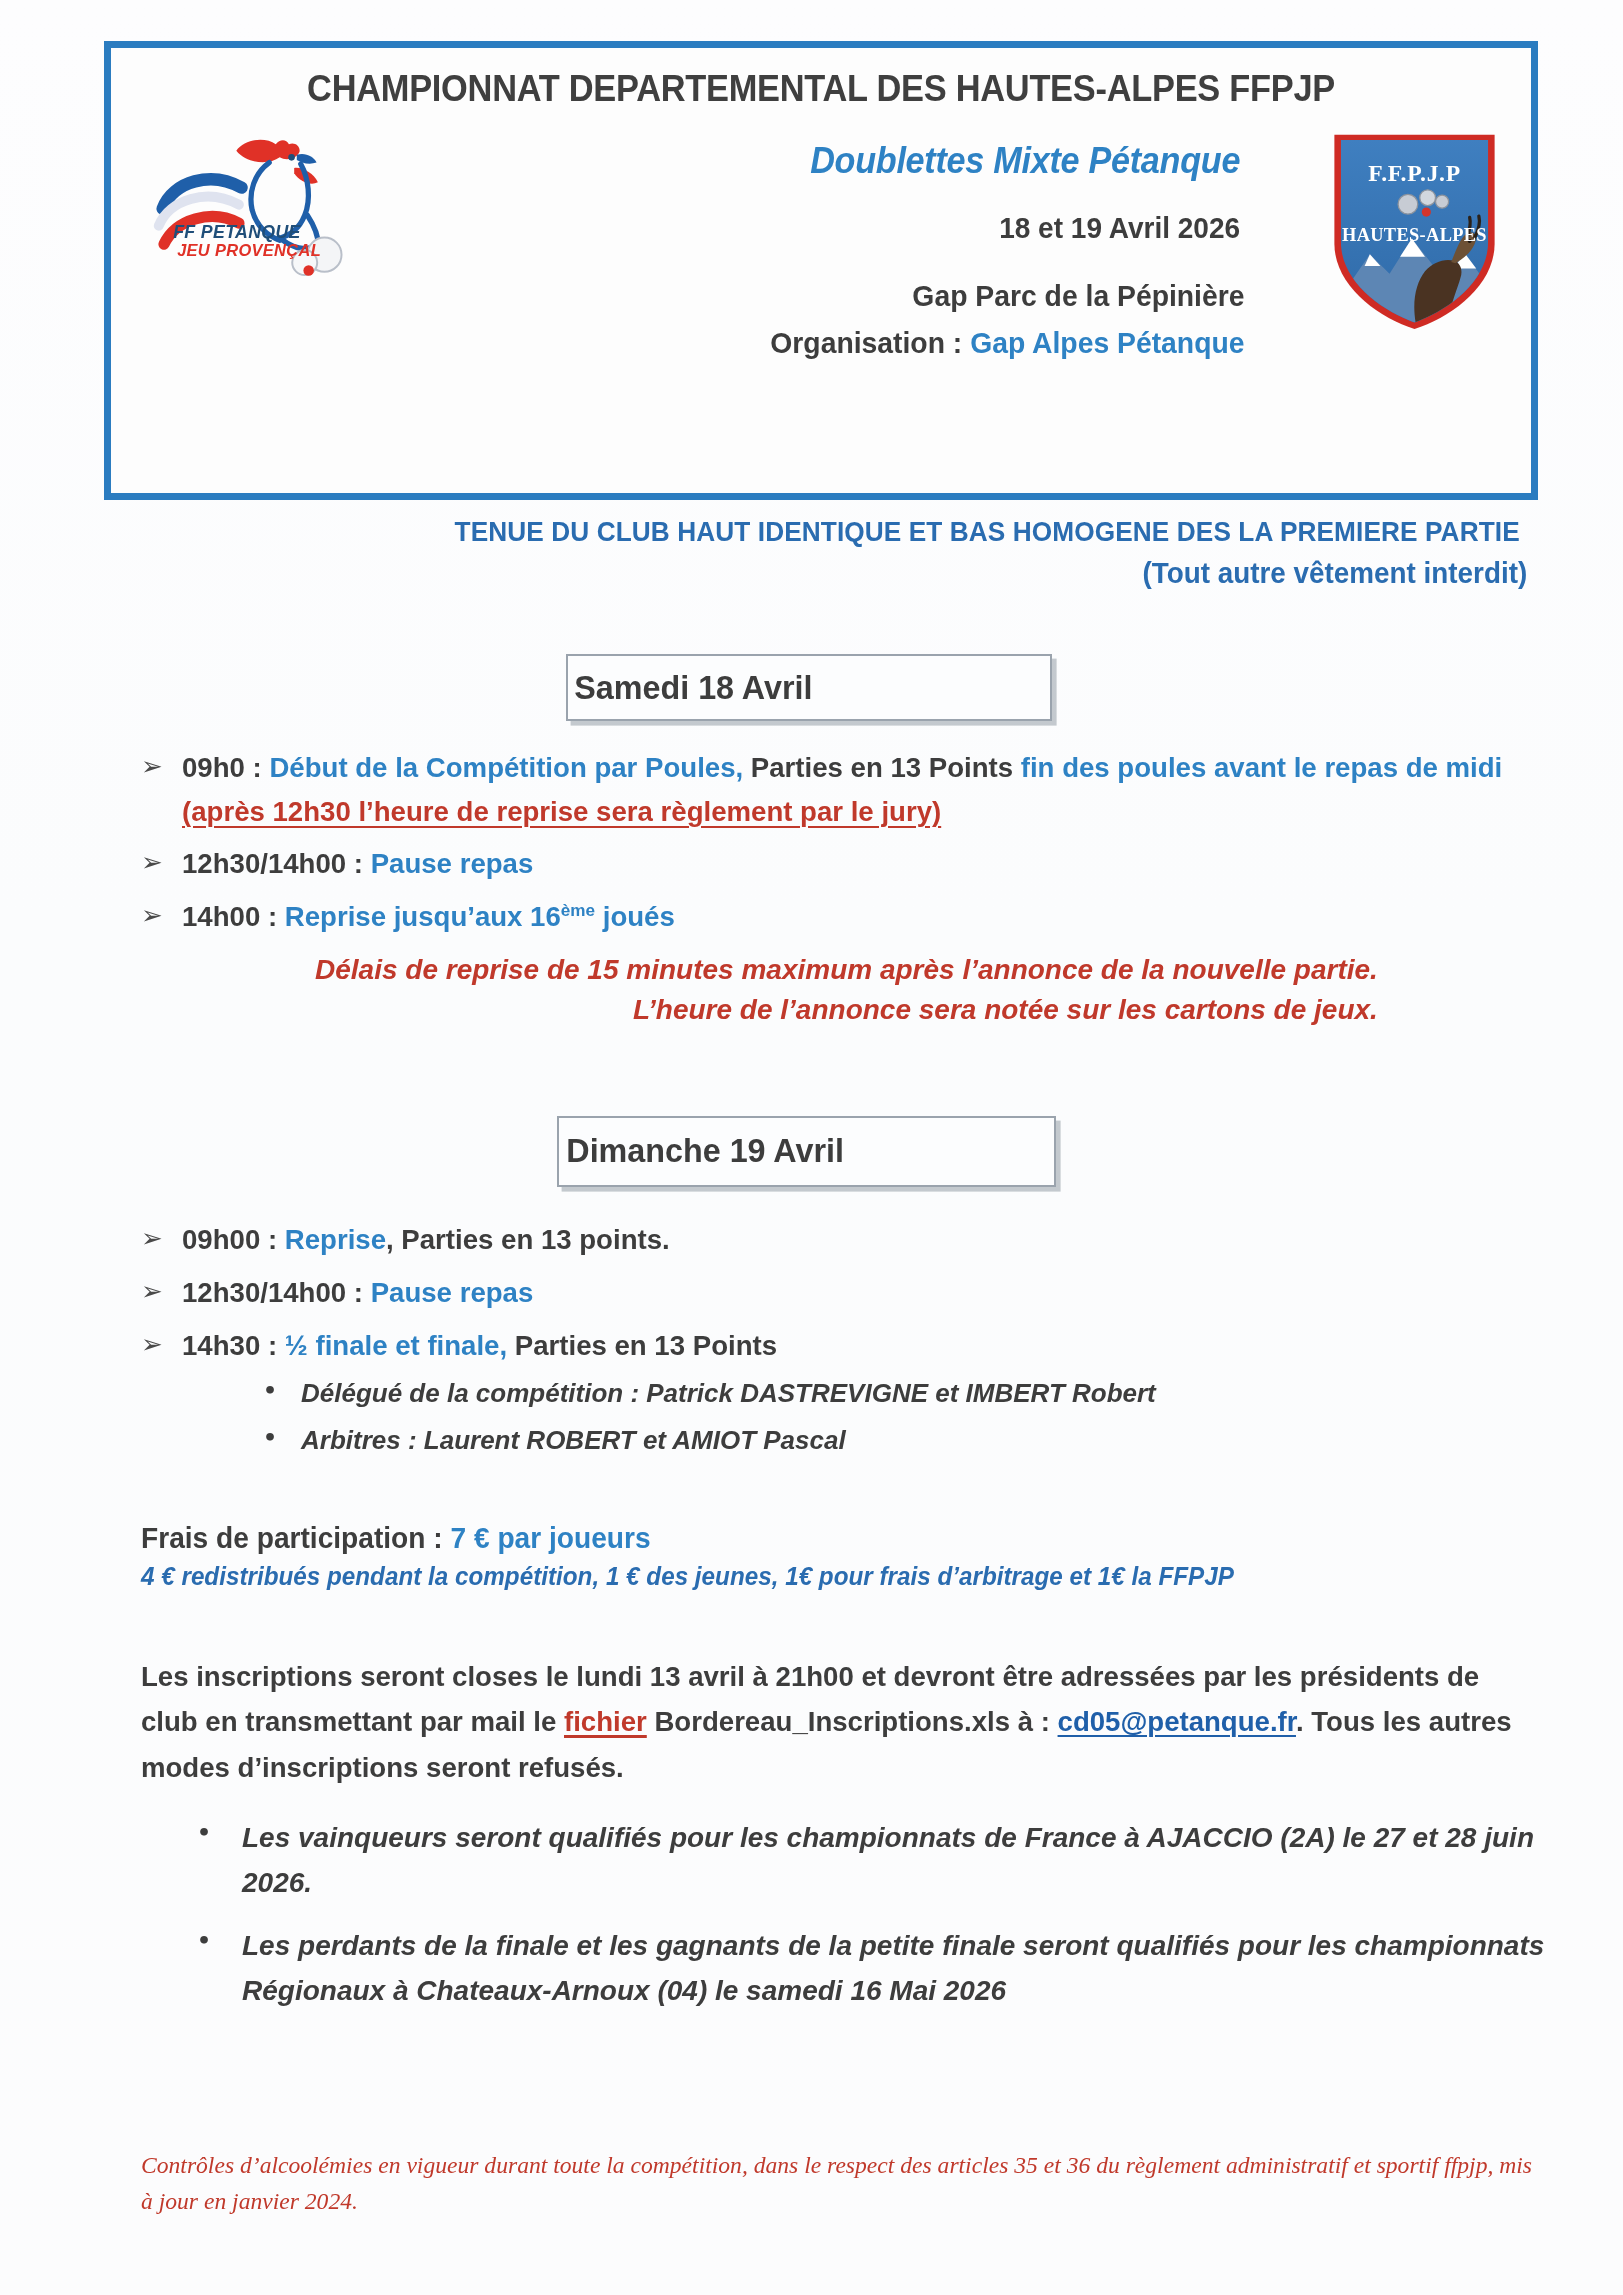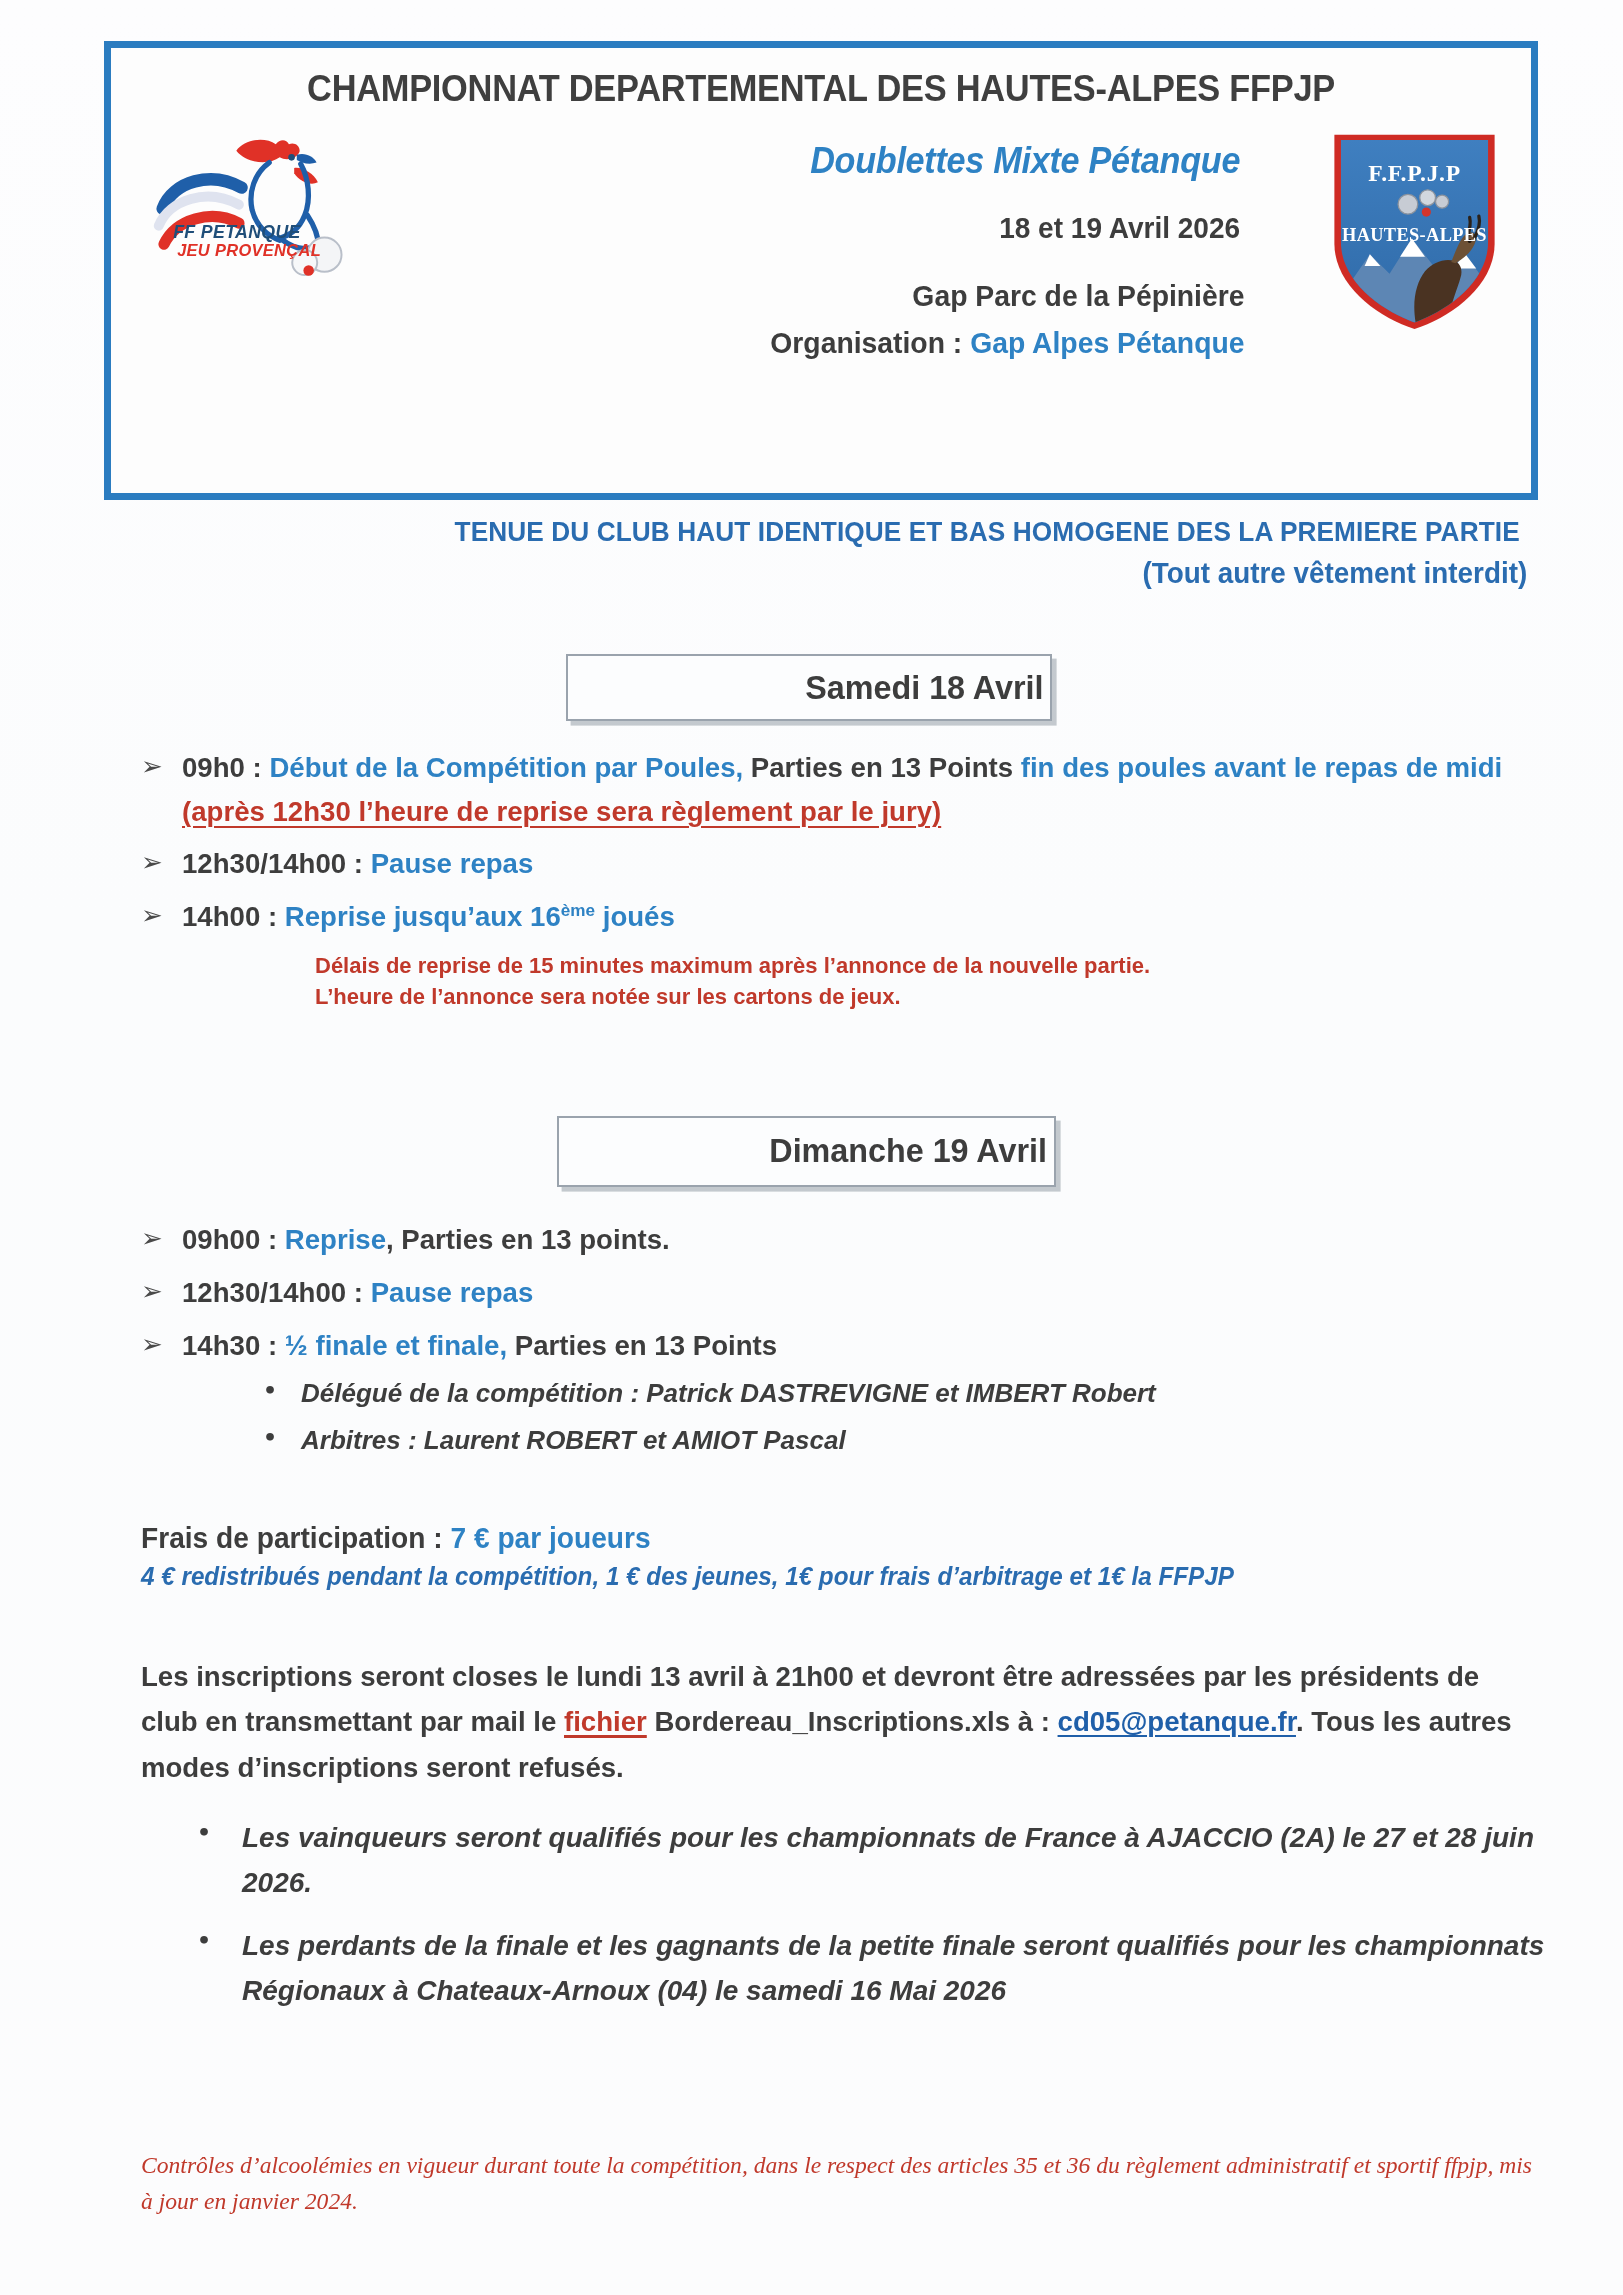--- a/index.html
+++ b/index.html
@@ -121,21 +121,21 @@
     font-size: 29px;
     transform: scaleX(0.96);
   }
 
   
   .day-box {
     position: absolute;
     border: 2px solid #9aa3ad;
     background: #fcfdfe;
     box-shadow: 4.6px 4.6px 0 rgba(150,158,167,0.55);
-    text-align: right;
+    text-align: left;
     box-sizing: border-box;
   }
   .day-box .day-label {
     font-size: 34px;
     font-weight: bold;
     color: #3d3d3d;
     transform: scaleX(0.95);
     display: inline-block;
   }
   #day-box-samedi {
@@ -184,24 +184,26 @@
     color: #c0392b;
     text-decoration: underline;
     text-decoration-thickness: 2px;
     text-underline-offset: 4.6px;
   }
   sup.ord { font-size: 0.62em; vertical-align: super; }
 
   .note-red {
     position: absolute;
     left: 315px;
-    font-size: 22px;
+    font-size: 28px;
+    font-style: italic;
     font-weight: bold;
     color: #c0392b;
     line-height: 1.42;
+    text-align: right;
   }
 
   
   .round-list {
     position: absolute;
     left: 263px;
     right: 79px;
   }
   .round-item {
     display: flex;

